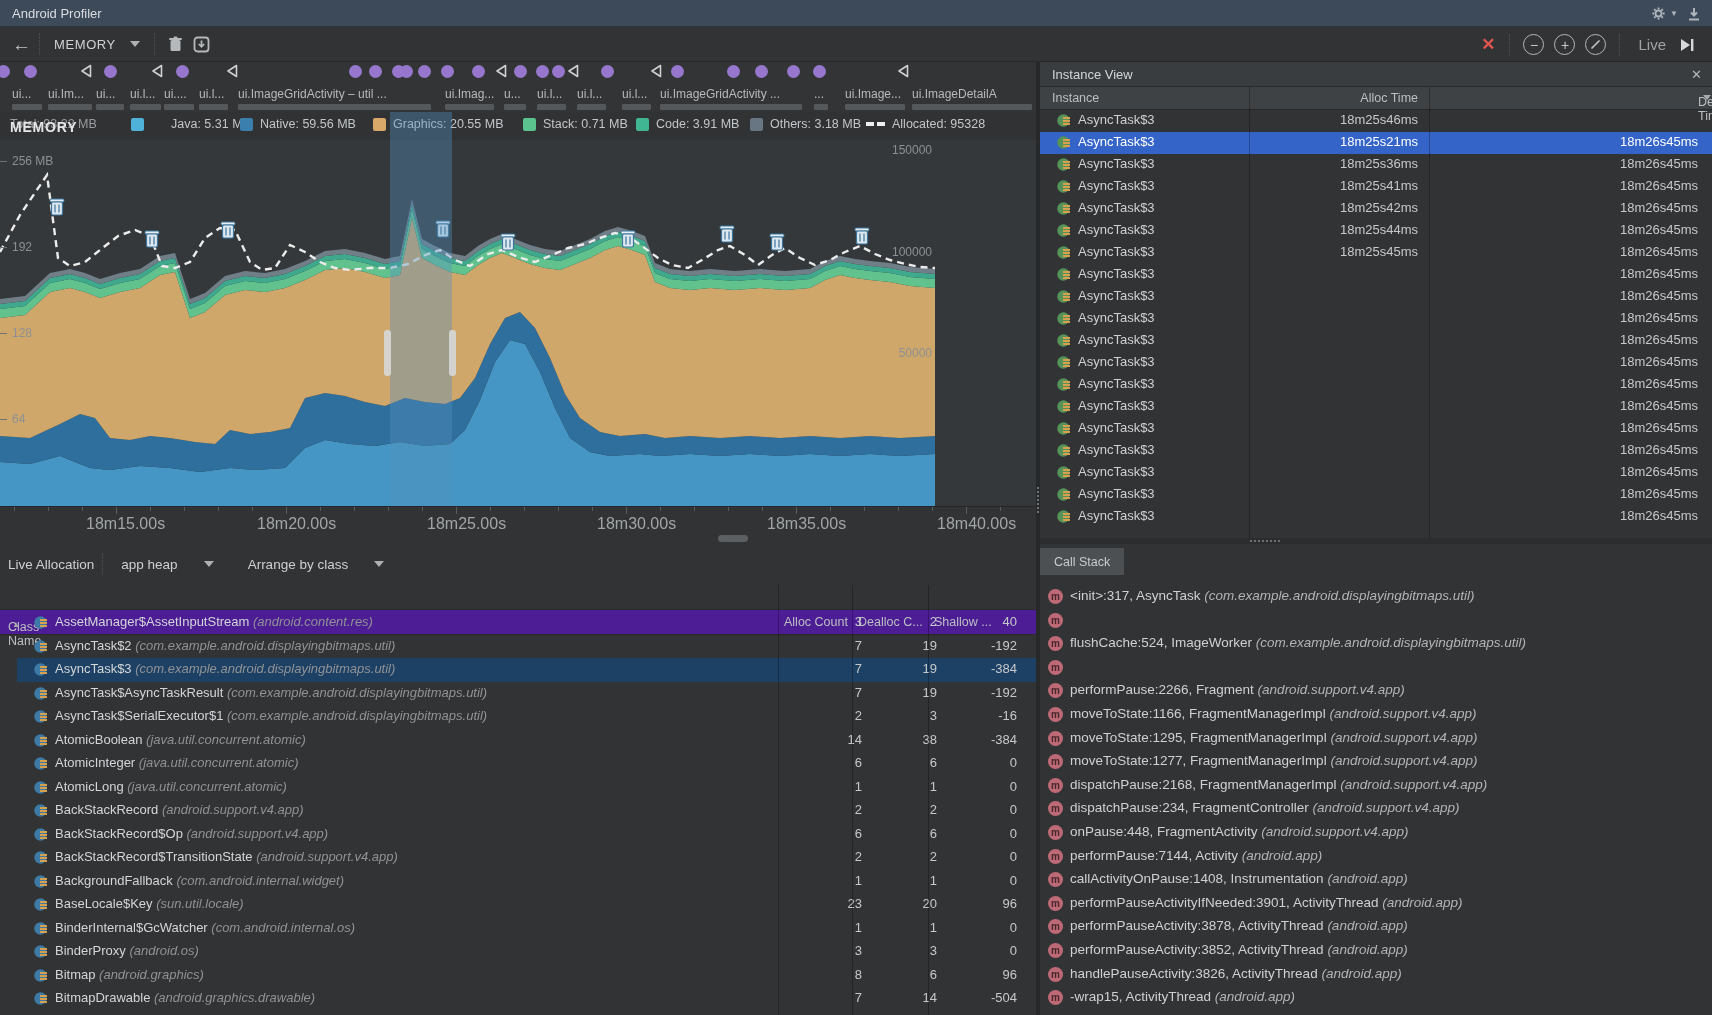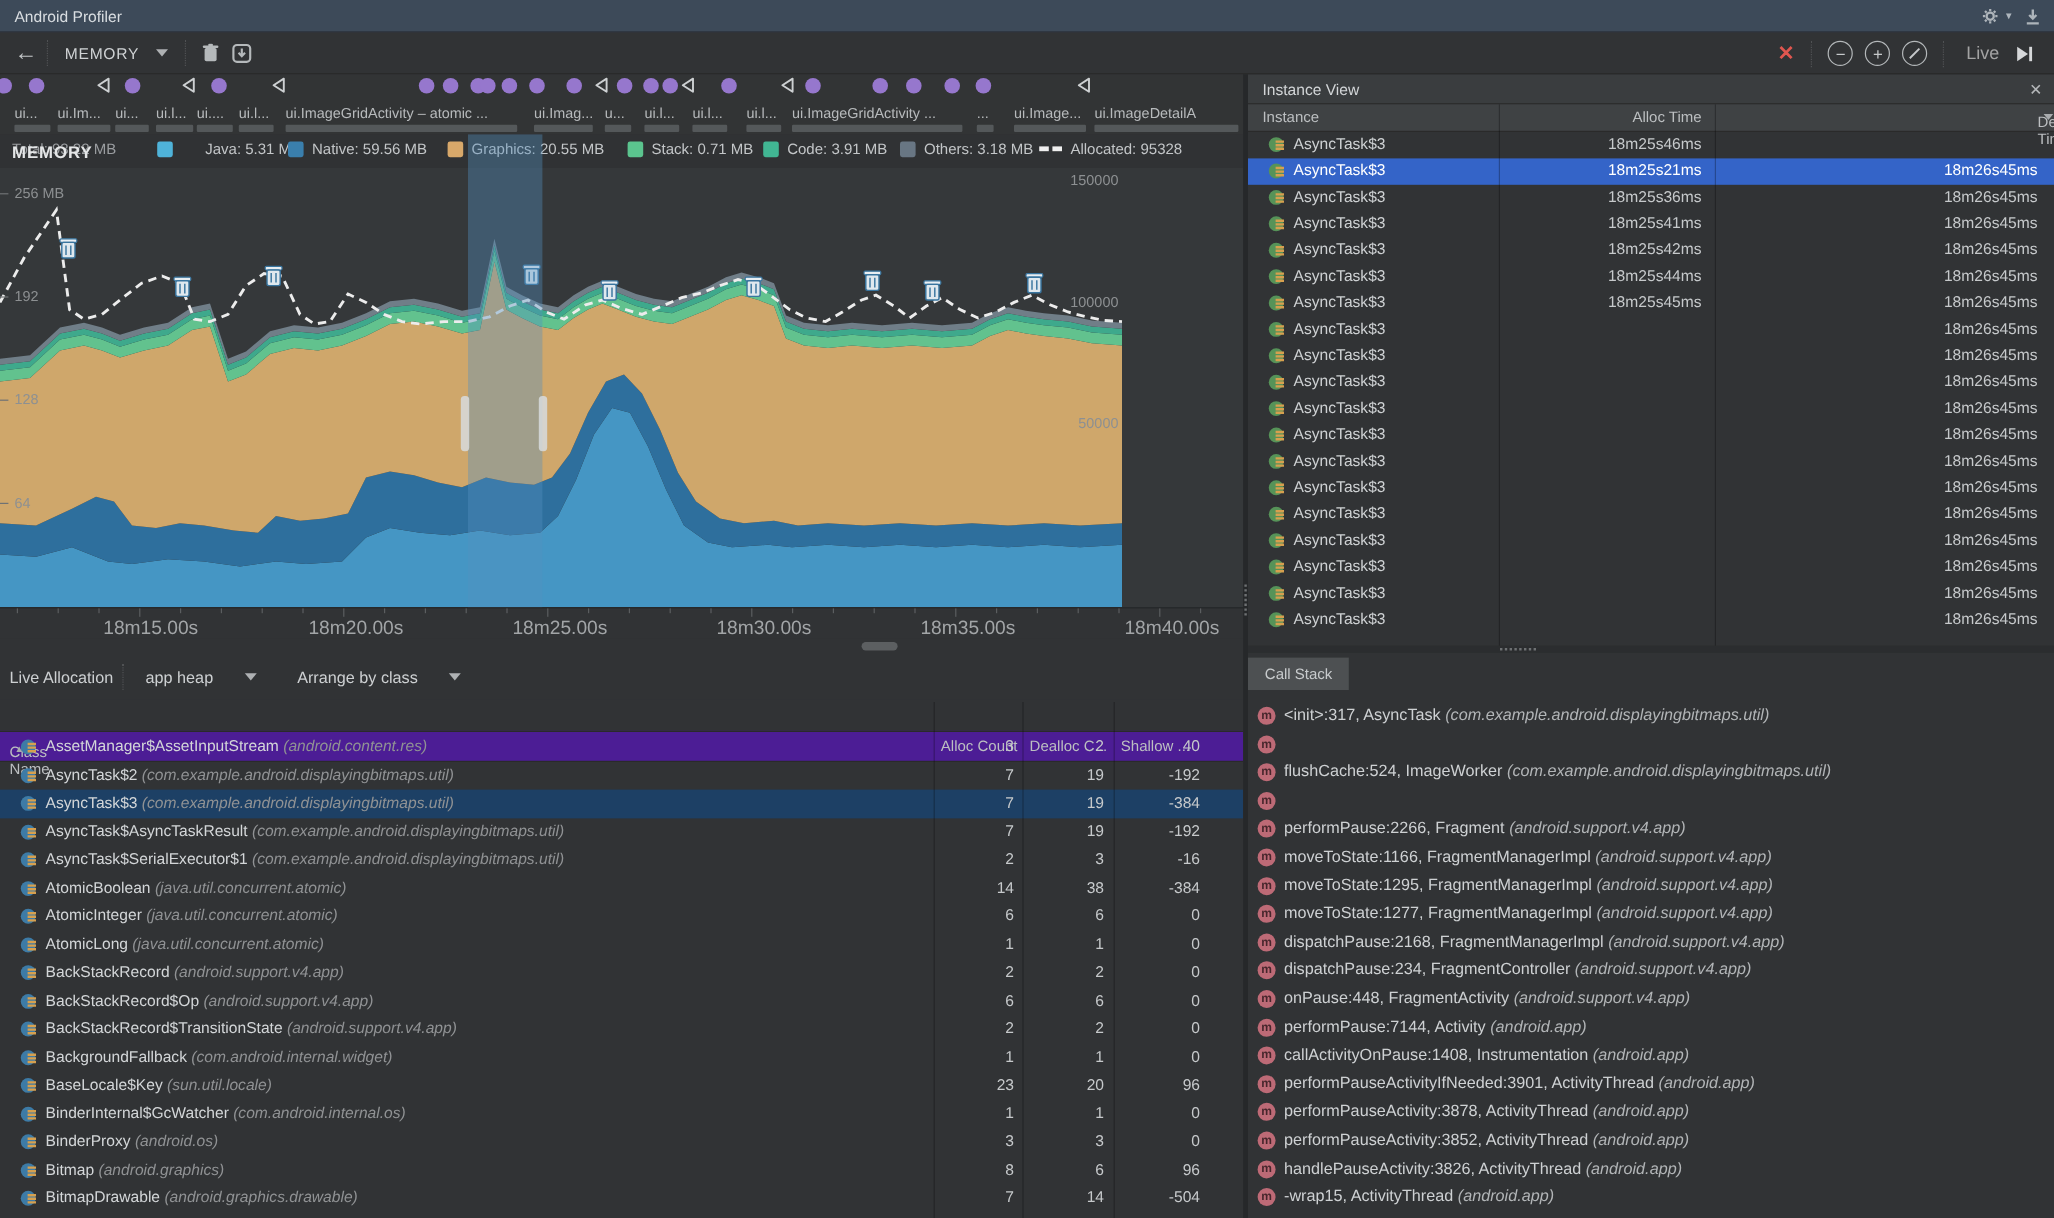--- a/index.html
+++ b/index.html
@@ -55,21 +55,21 @@
   .xa-label { position:absolute; top:8px; font-size:16px; color:#a2a5a7; white-space:nowrap; }
   .hscroll { position:absolute; left:0; top:470px; width:1036px; height:12px; }
   .hpill { position:absolute; left:718px; top:3px; width:30px; height:7px; border-radius:4px; background:#5c5f61; cursor:pointer; }
   
   .alloc-toolbar { position:absolute; left:0; top:483px; width:1036px; height:38px; background:#313335; display:flex; align-items:center; }
   .alloc-title { font-size:13.5px; color:#cdd0d2; margin-left:8px; }
   .alloc-dd { display:flex; align-items:center; gap:26px; padding:0 10px; cursor:pointer; font-size:13.5px; color:#cdd0d2; }
   .alloc-header { position:absolute; left:0; top:547px; width:1080px; height:26px; background:#4c1d95; border-top:1px solid #2a2a2a; border-bottom:1px solid #2a2a2a; font-size:12.5px; color:#bcbfc1; }
   .alloc-header span { position:absolute; top:5px; }
   .sort-asc { font-size:8px; color:#a8abad; margin-left:4px; }
-  .alloc-rows { position:absolute; left:0; top:549px; width:1036px; height:404px; overflow:hidden; }
+  .alloc-rows { position:absolute; left:17px; top:549px; width:1036px; height:404px; overflow:hidden; }
   .arow { position:relative; width:1036px; height:23.5px; }
   .arow.selected { background:#1d4065; }
   .arow .cname { position:absolute; left:38px; top:3px; font-size:13px; color:#d3d6d8; white-space:nowrap; }
   .arow .cname .pkg { color:#909294; font-style:italic; }
   .arow .icon, .ivrow .icon { position:absolute; left:16px; top:4px; }
   .num { position:absolute; top:3px; font-size:13px; color:#c6c9cb; text-align:right; }
   .col-div { position:absolute; width:1px; background:rgba(0,0,0,.28); z-index:2; }
   
   .vsplit { position:absolute; left:1036px; top:62px; width:4px; height:953px; background:#26282a; cursor:col-resize; }
   .vsplit .grip { position:absolute; left:1px; top:425px; width:2px; height:26px; border-left:2px dotted #6e7173; }
@@ -221,21 +221,21 @@
         <span class="act-label" style="left: 48px; max-width: 44px;">ui.Im...</span>
         <span class="act-bar" style="left: 48px; width: 44px;"></span>
         <span class="act-label" style="left: 96px; max-width: 28px;">ui...</span>
         <span class="act-bar" style="left: 96px; width: 28px;"></span>
         <span class="act-label" style="left: 130px; max-width: 31px;">ui.l...</span>
         <span class="act-bar" style="left: 130px; width: 31px;"></span>
         <span class="act-label" style="left: 164px; max-width: 30px;">ui....</span>
         <span class="act-bar" style="left: 164px; width: 30px;"></span>
         <span class="act-label" style="left: 199px; max-width: 29px;">ui.l...</span>
         <span class="act-bar" style="left: 199px; width: 29px;"></span>
-        <span class="act-label" style="left: 238px; max-width: 193px;">ui.ImageGridActivity – atomic ...</span>
+        <span class="act-label" style="left: 238px; max-width: 193px;">ui.ImageGridActivity – util ...</span>
         <span class="act-bar" style="left: 238px; width: 193px;"></span>
         <span class="act-label" style="left: 445px; max-width: 49px;">ui.Imag...</span>
         <span class="act-bar" style="left: 445px; width: 49px;"></span>
         <span class="act-label" style="left: 504px; max-width: 22px;">u...</span>
         <span class="act-bar" style="left: 504px; width: 22px;"></span>
         <span class="act-label" style="left: 537px; max-width: 29px;">ui.l...</span>
         <span class="act-bar" style="left: 537px; width: 29px;"></span>
         <span class="act-label" style="left: 577px; max-width: 29px;">ui.l...</span>
         <span class="act-bar" style="left: 577px; width: 29px;"></span>
         <span class="act-label" style="left: 622px; max-width: 29px;">ui.l...</span>

